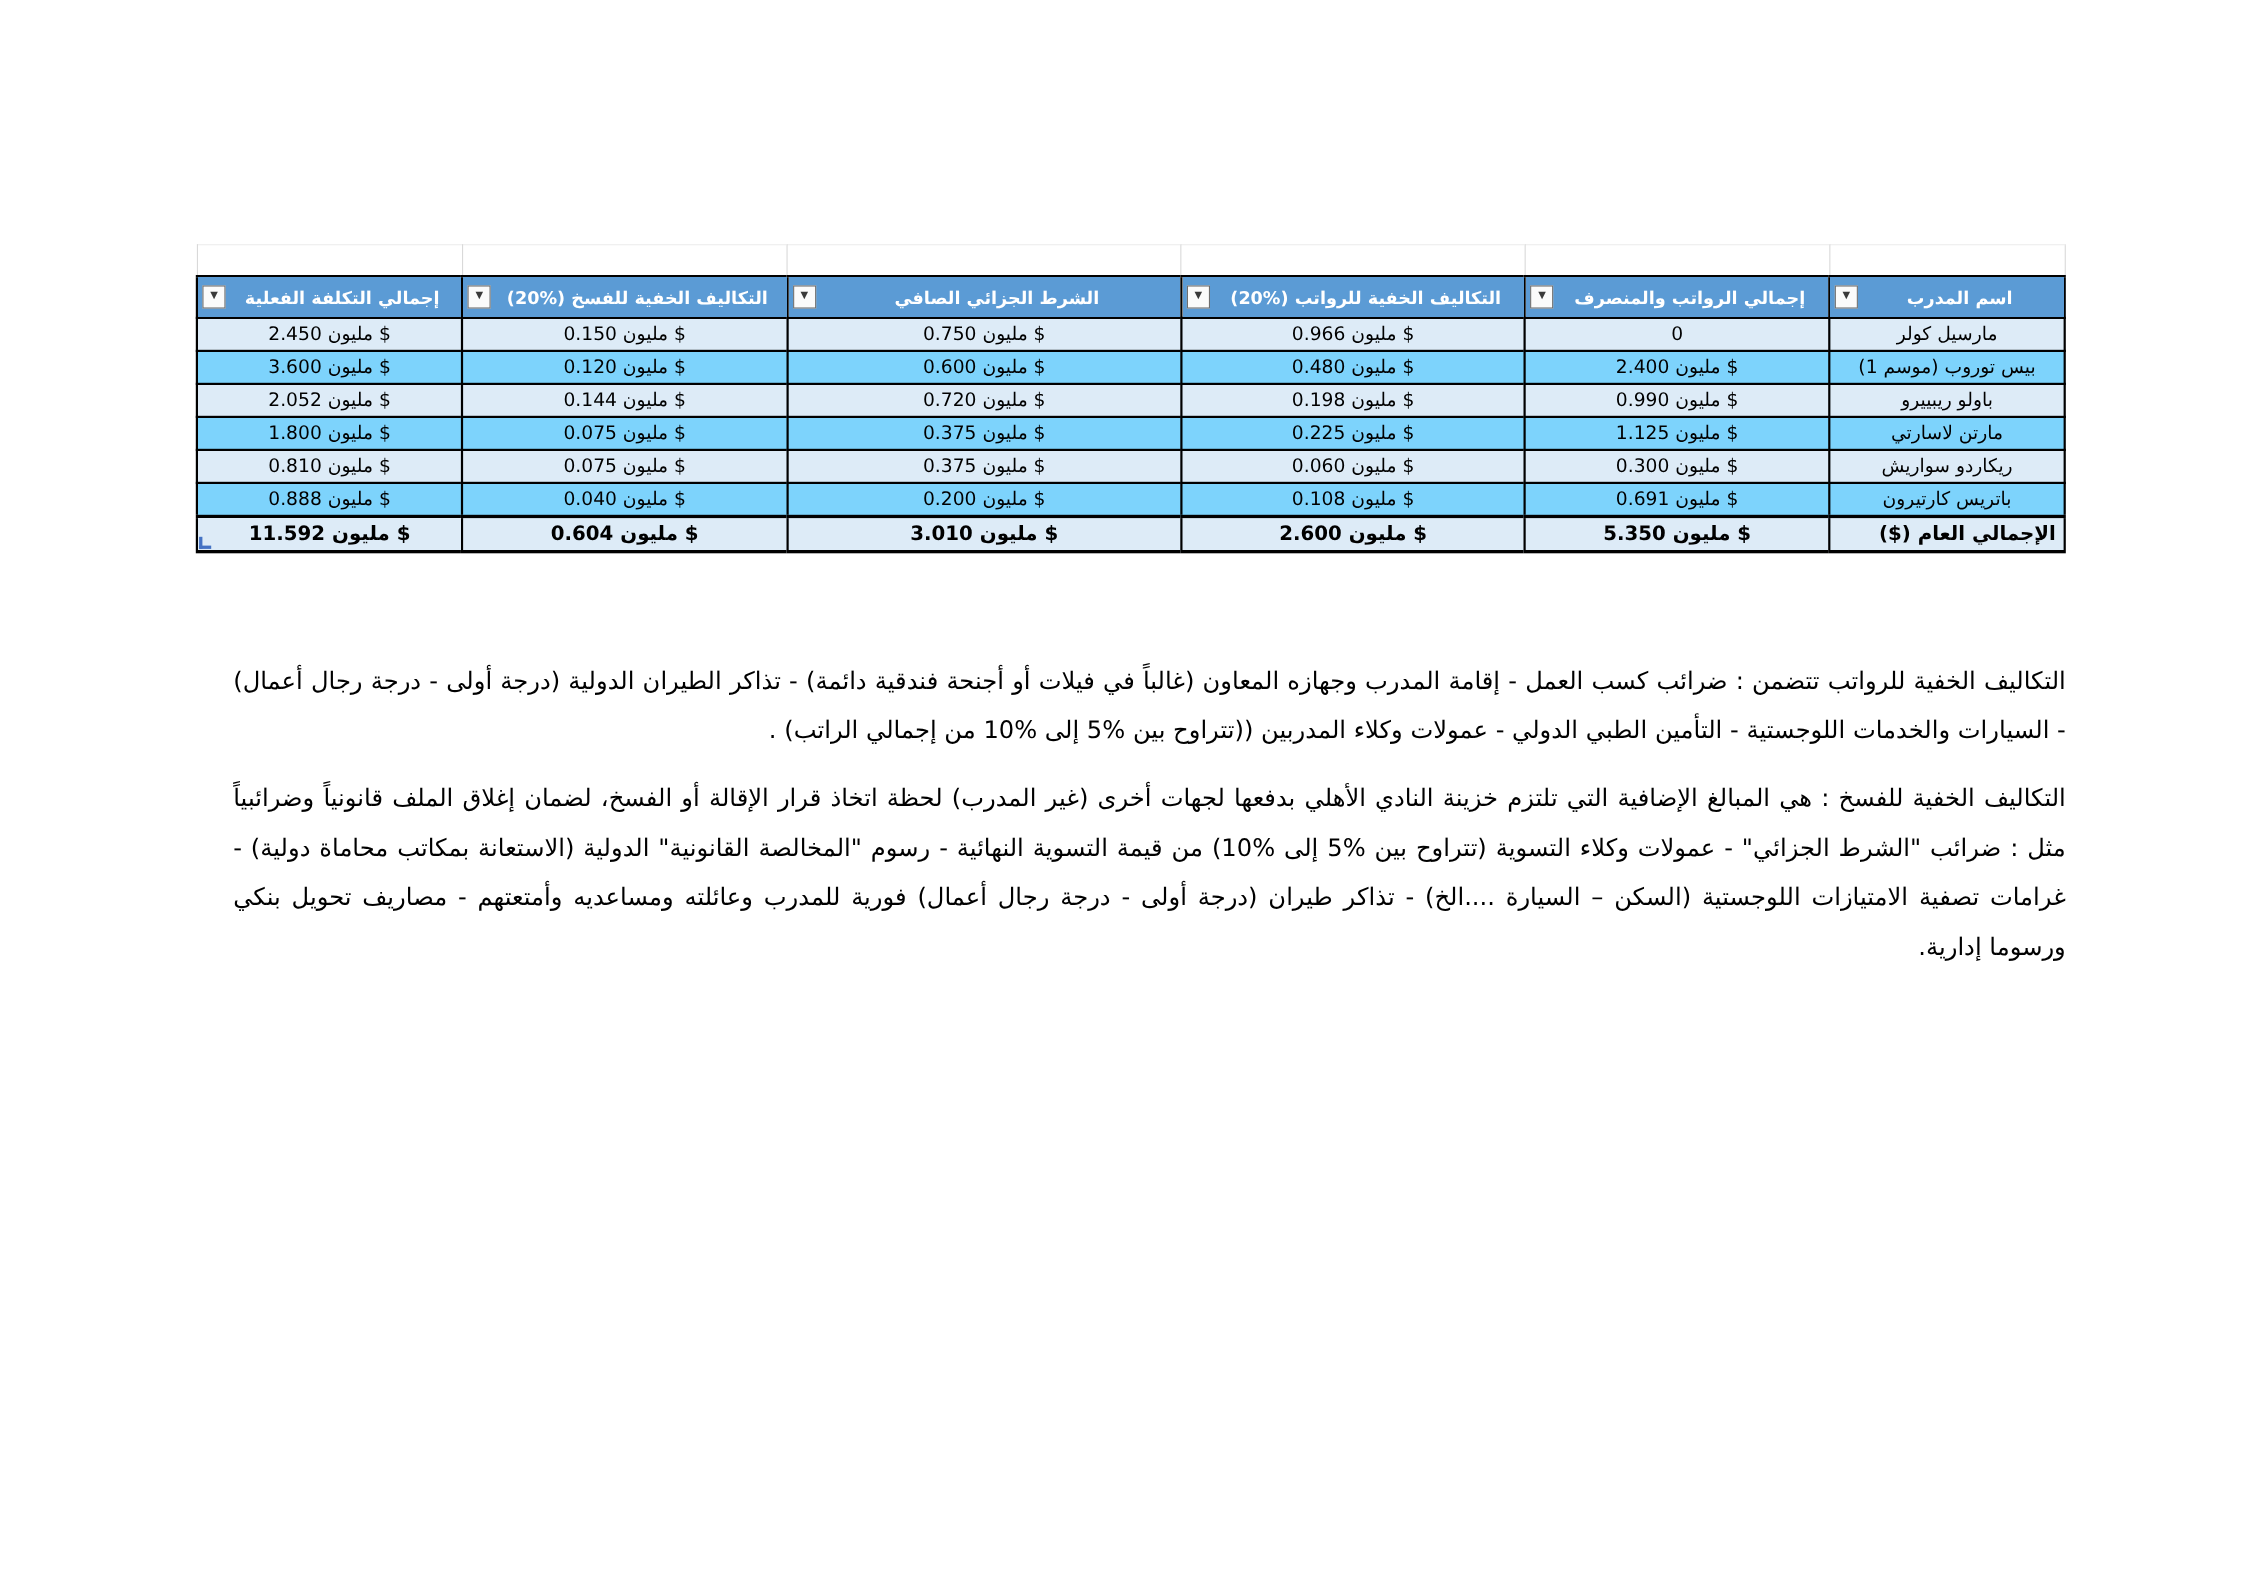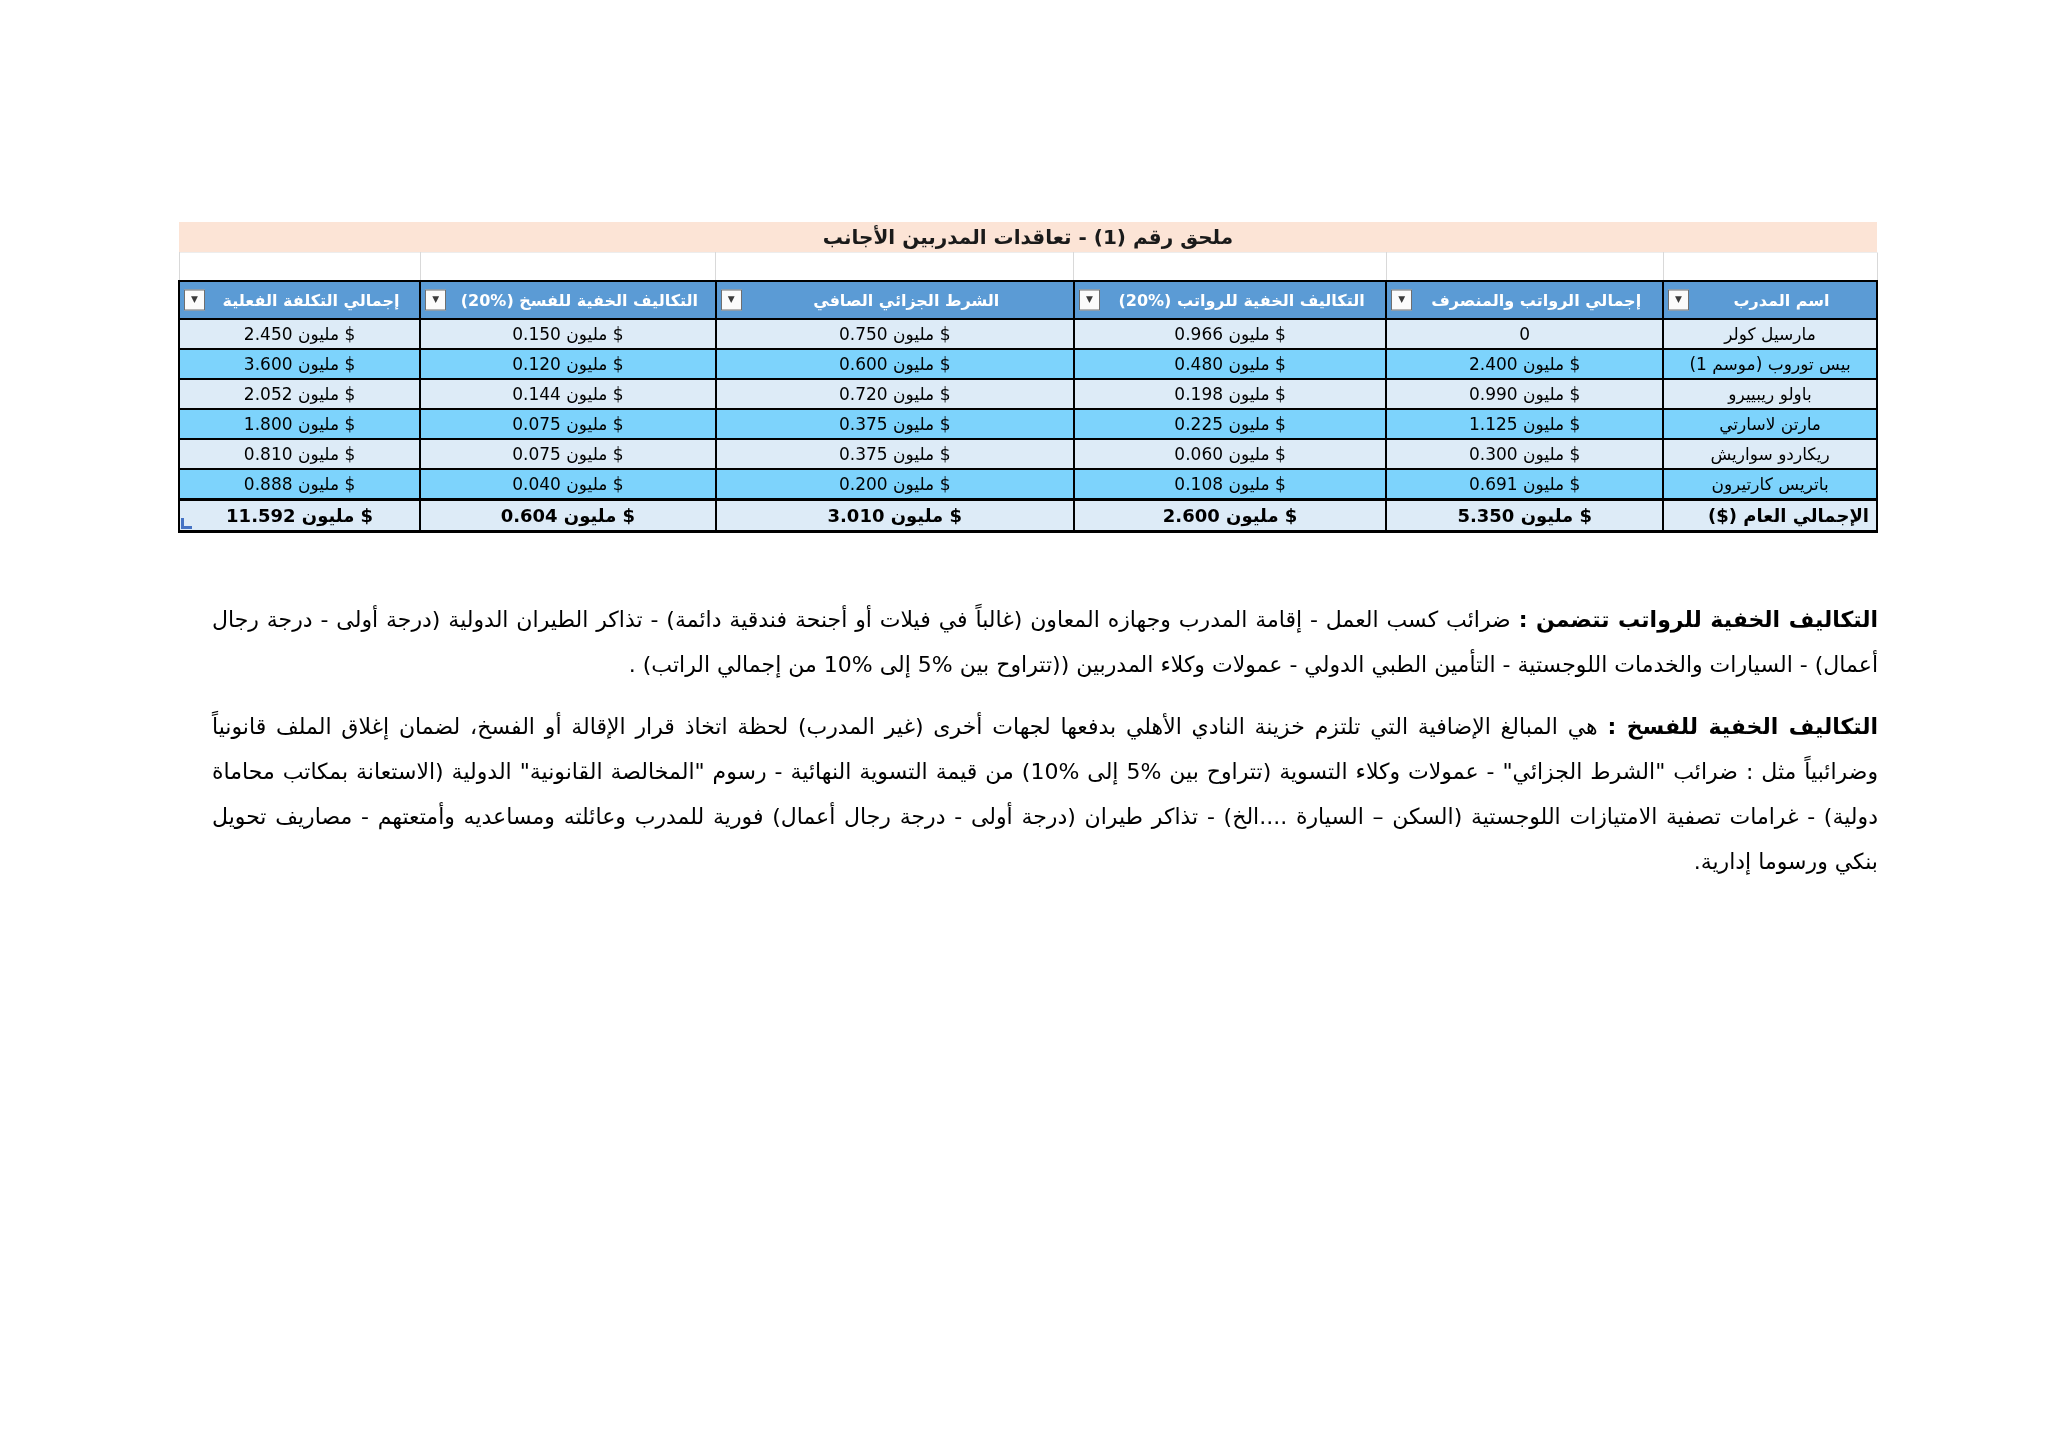--- a/index.html
+++ b/index.html
@@ -30,42 +30,39 @@
         border-bottom:3px solid #000;background:#DDEBF7;font-weight:bold;
         font-size:18px;text-align:center;vertical-align:middle;padding:0 4px;}
   tfoot td.total-label{text-align:right;padding-right:7px;padding-left:38px;}
   tfoot td.handle{position:relative;margin-left:16px;}
   tfoot td.handle::after{content:"";position:absolute;left:1px;bottom:1px;width:8px;
         height:8px;border-left:3px solid #4472C4;border-bottom:3px solid #4472C4;}
   
   .notes{position:absolute;top:597px;right:170px;width:1666px;direction:rtl;
         text-align:justify;font-size:22px;line-height:45px;color:#000;}
   .notes p{margin:0 0 17px 0;}
-  .lead{font-weight:bold;}
+  .lead{font-weight:normal;}
 </style>
 </head>
 <body>
 
 <div class="page">
 
   <div class="sheet">
     <table>
       <colgroup>
         <col style="width:12.6%">
         <col style="width:16.3%">
         <col style="width:18.4%">
         <col style="width:21.1%">
         <col style="width:17.4%">
         <col style="width:14.2%">
       </colgroup>
 
       <tbody>
-        <tr class="title-row">
-          <td colspan="6">ملحق رقم (1) - تعاقدات المدربين الأجانب</td>
-        </tr>
 
         <tr class="gap-row">
           <td></td>
           <td></td>
           <td></td>
           <td></td>
           <td></td>
           <td></td>
         </tr>
 

